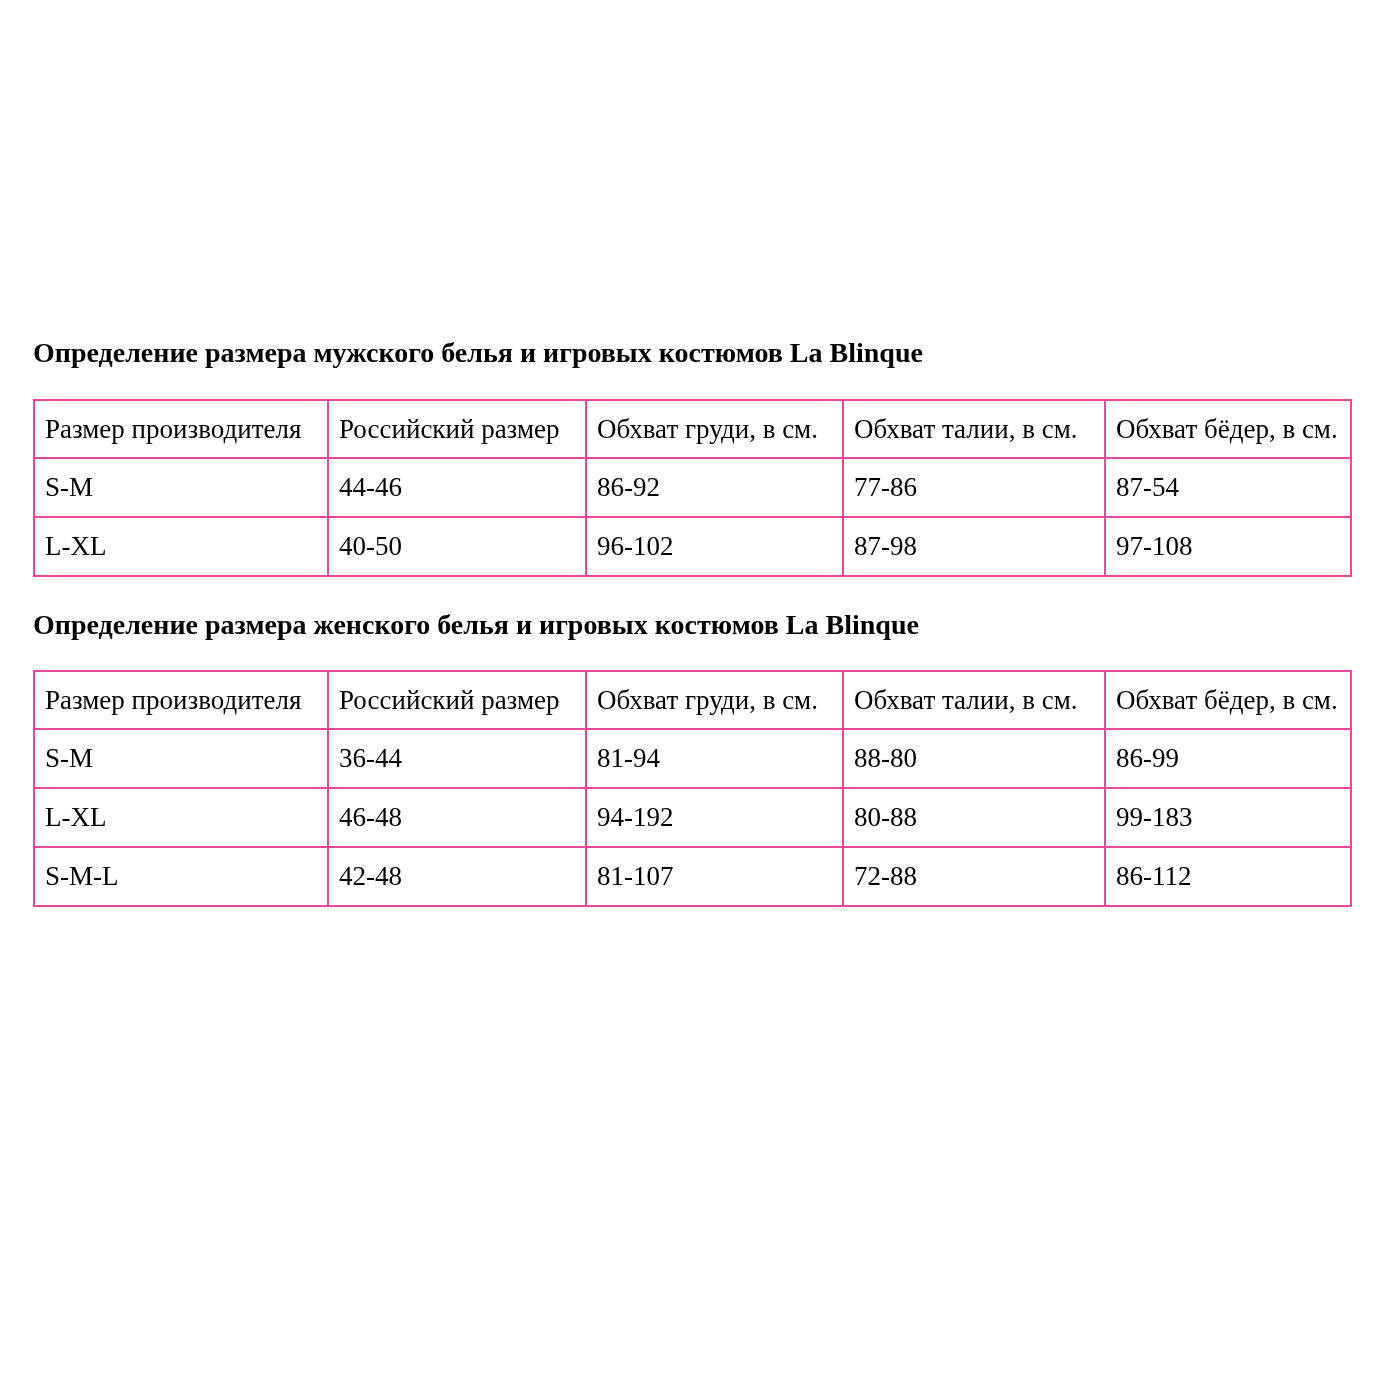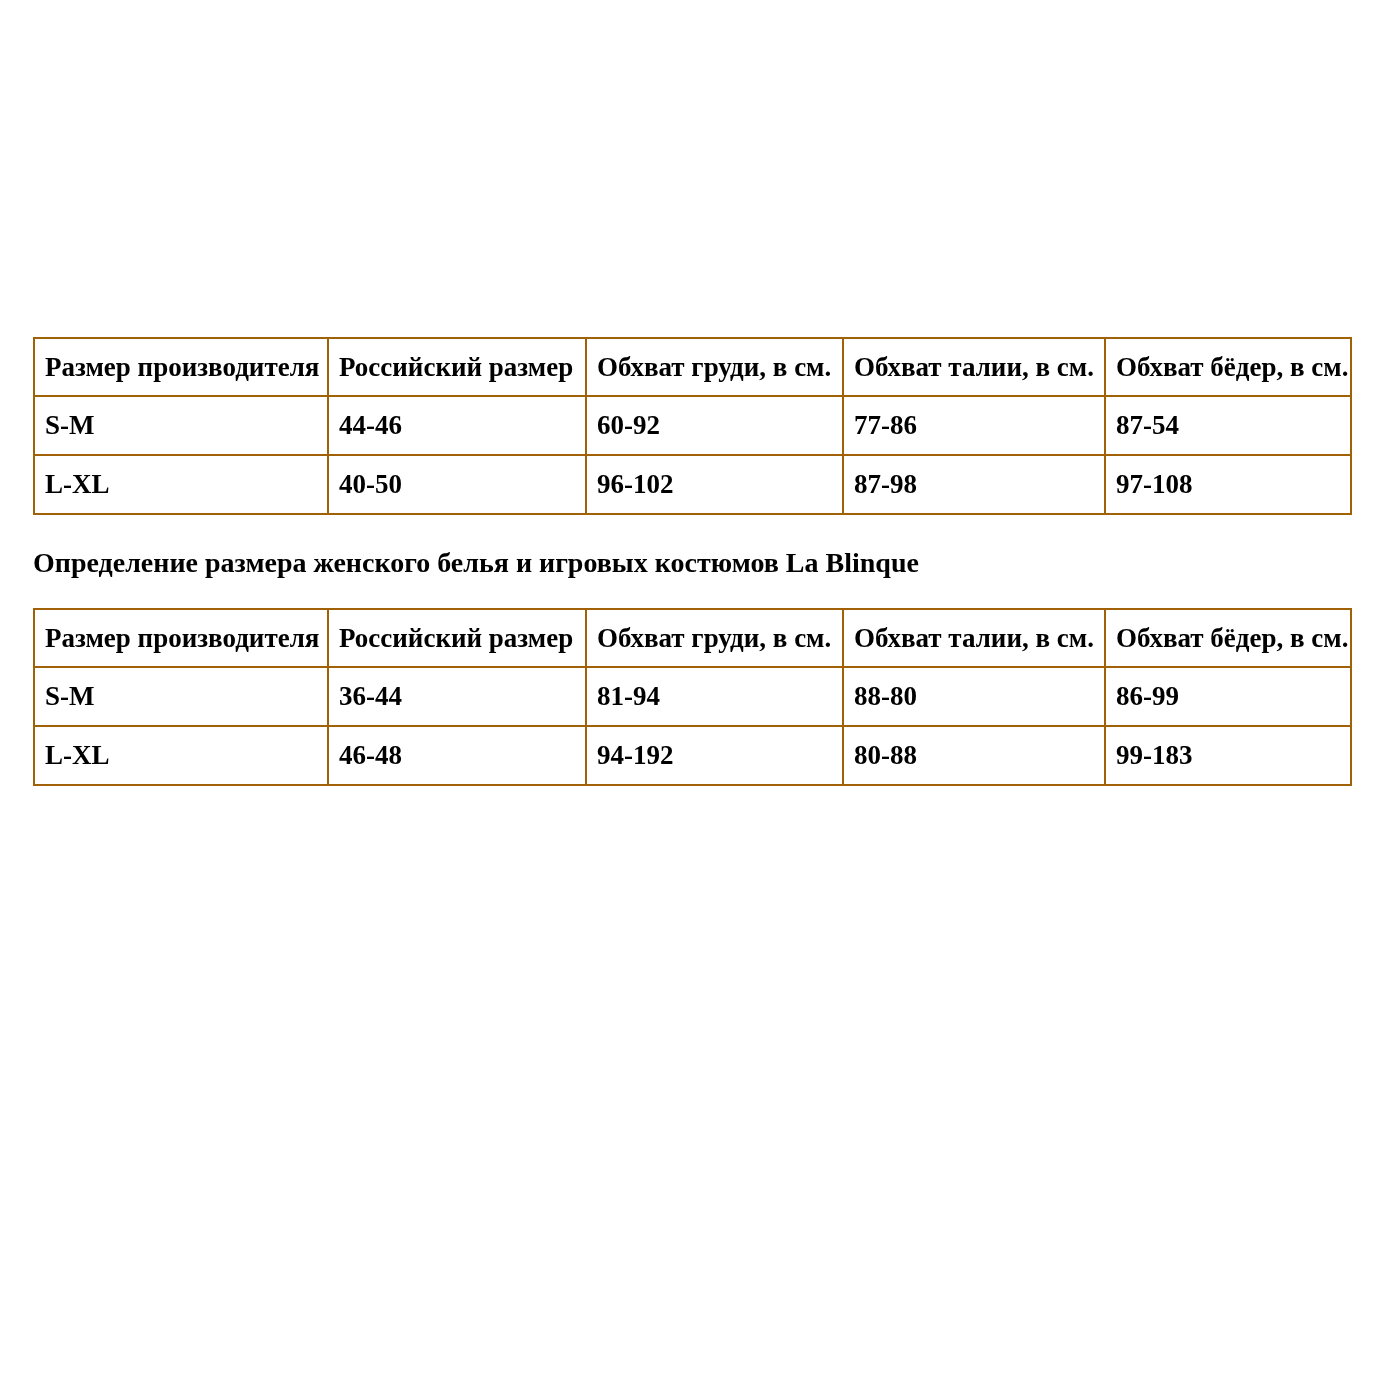--- a/index.html
+++ b/index.html
@@ -30,43 +30,44 @@
     margin-top: 32px;
     margin-bottom: 29px;
   }
   table.size-table {
     border-collapse: collapse;
     table-layout: fixed;
     width: 1317px;
   }
   table.size-table th,
   table.size-table td {
-    border: 2px solid #a16207;
+    border: 2px solid #ec4899;
     font-size: 27px;
-    font-weight: bold;
+    font-weight: normal;
     text-align: left;
     vertical-align: middle;
     padding: 0 6px 0 10px;
     height: 56px;
     white-space: nowrap;
     overflow: hidden;
   }
   table.size-table td { height: 57px; }
   col.c0 { width: 294px; }
   col.c1 { width: 258px; }
   col.c2 { width: 257px; }
   col.c3 { width: 262px; }
   col.c4 { width: 246px; }
 </style>
 </head>
 <body>
 
 <div class="page">
   <div class="content">
 
+    <div class="section-heading">Определение размера мужского белья и игровых костюмов La Blinque</div>
 
     <table class="size-table">
       <colgroup>
         <col class="c0">
           <col class="c1">
           <col class="c2">
           <col class="c3">
           <col class="c4">
       </colgroup>
       <thead>
@@ -75,21 +76,21 @@
           <th>Российский размер</th>
           <th>Обхват груди, в см.</th>
           <th>Обхват талии, в см.</th>
           <th>Обхват бёдер, в см.</th>
         </tr>
       </thead>
       <tbody>
         <tr>
           <td>S-M</td>
           <td>44-46</td>
-          <td>60-92</td>
+          <td>86-92</td>
           <td>77-86</td>
           <td>87-54</td>
         </tr>
         <tr>
           <td>L-XL</td>
           <td>40-50</td>
           <td>96-102</td>
           <td>87-98</td>
           <td>97-108</td>
         </tr>
@@ -123,17 +124,24 @@
           <td>88-80</td>
           <td>86-99</td>
         </tr>
         <tr>
           <td>L-XL</td>
           <td>46-48</td>
           <td>94-192</td>
           <td>80-88</td>
           <td>99-183</td>
         </tr>
+        <tr>
+          <td>S-M-L</td>
+          <td>42-48</td>
+          <td>81-107</td>
+          <td>72-88</td>
+          <td>86-112</td>
+        </tr>
       </tbody>
     </table>
 
   </div>
 </div>
 
 </body></html>

